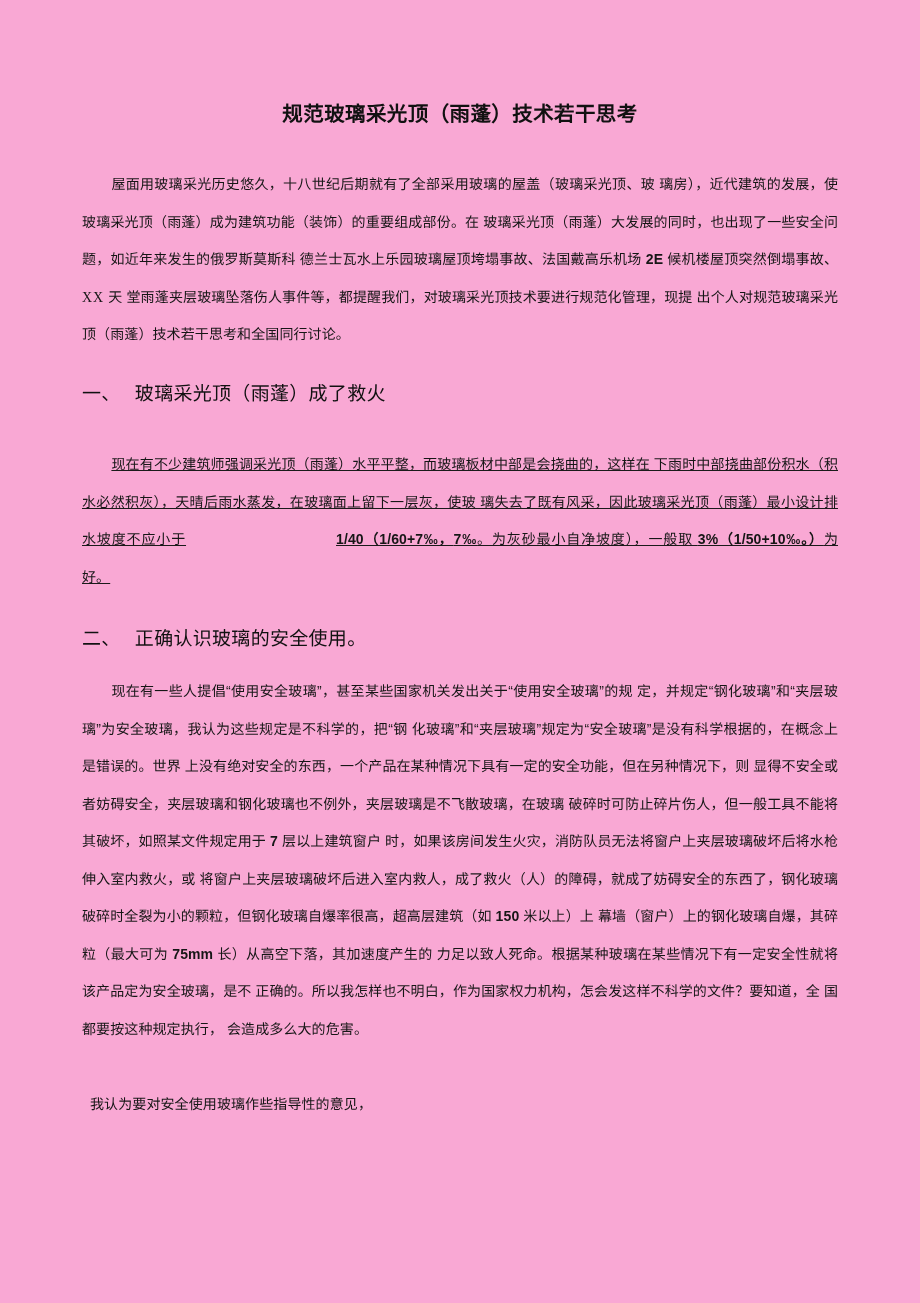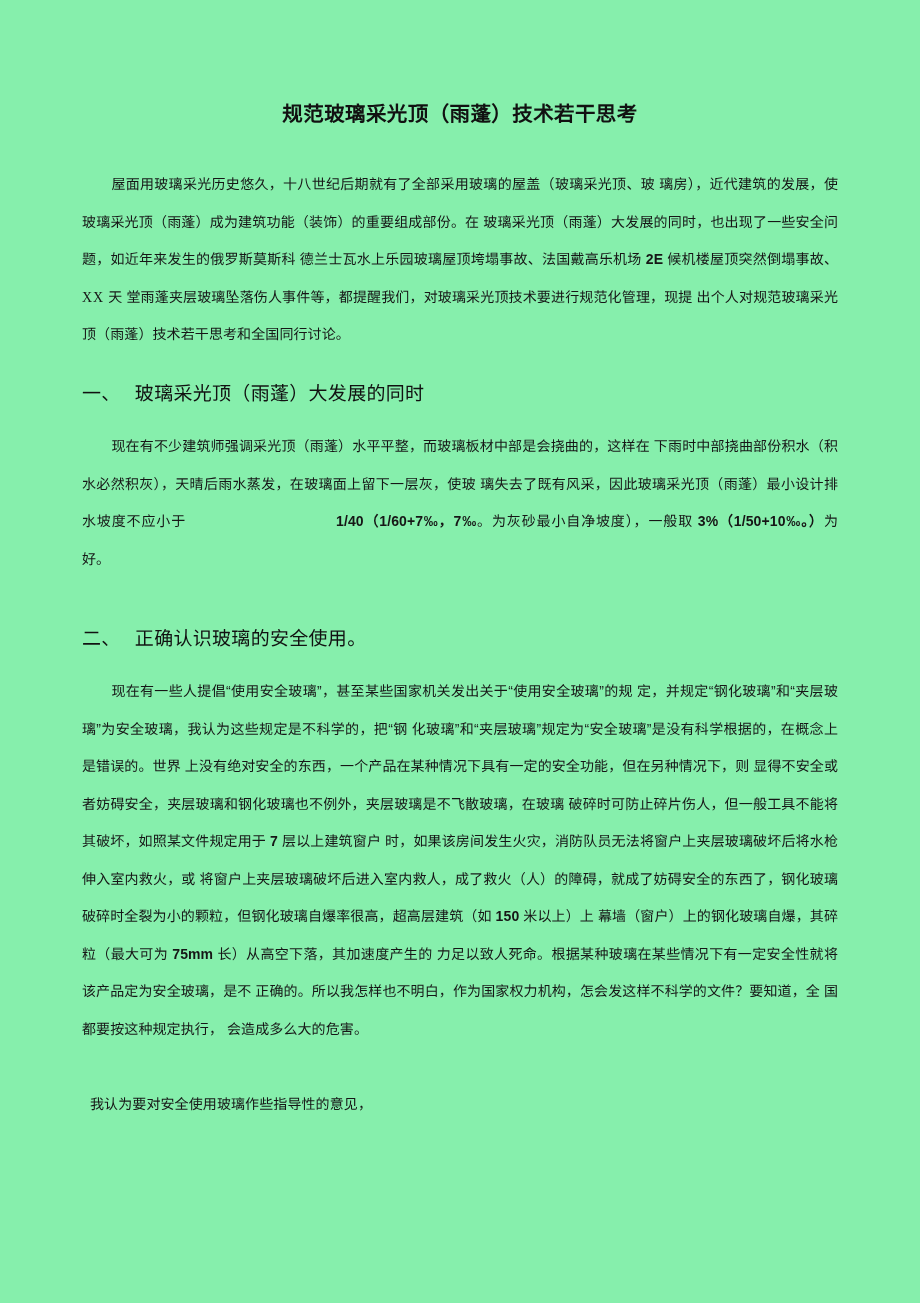--- a/index.html
+++ b/index.html
@@ -11,21 +11,21 @@
   body {
     font-family: "Liberation Sans", "DejaVu Sans", sans-serif;
     color: #1a1a1a;
     -webkit-font-smoothing: antialiased;
   }
   .page {
     position: relative;
     width: 920px;
     height: 1303px;
     margin: 0 auto;
-    background: #86efac;
+    background: #f9a8d4;
     overflow: hidden;
     box-sizing: border-box;
   }
   .content {
     position: absolute;
     left: 82px;
     top: 0;
     width: 756px;
   }
 
@@ -68,21 +68,21 @@
     line-height: 1.35;
     letter-spacing: 0.3px;
   }
   .section-heading .num {
     margin-right: 0.75em;
   }
 
   
   .block-p1     { position: absolute; left: 0; top: 166px;  width: 756px; }
   .block-h1     { position: absolute; left: 0; top: 381px;  width: 756px; }
-  .block-p2     { position: absolute; left: 0; top: 428px;  width: 756px; }
+  .block-p2     { position: absolute; left: 0; top: 446px;  width: 756px; text-decoration: underline; }
   .block-h2     { position: absolute; left: 0; top: 626px;  width: 756px; }
   .block-p3     { position: absolute; left: 0; top: 673px;  width: 756px; }
   .block-p4     { position: absolute; left: 8px; top: 1086px; width: 756px; }
 
   b, .b { font-weight: 700; }
 
   
   .wide-gap { display: inline-block; width: 150px; }
 
   .serif-xx {
@@ -96,21 +96,21 @@
 <div class="page">
   <div class="content">
 
     <h1 class="doc-title">规范玻璃采光顶（雨蓬）技术若干思考</h1>
 
     <div class="block-p1">
       <p class="para indent"><span>屋面用玻璃采光历史悠久，十八世纪后期就有了全部采用玻璃的屋盖（玻璃采光顶、玻 璃房），近代建筑的发展，使玻璃采光顶（雨蓬）成为建筑功能（装饰）的重要组成部份。在 玻璃采光顶（雨蓬）大发展的同时，也出现了一些安全问题，如近年来发生的俄罗斯莫斯科 德兰士瓦水上乐园玻璃屋顶垮塌事故、法国戴高乐机场 </span><b>2E</b><span> 候机楼屋顶突然倒塌事故、</span><span class="serif-xx">XX</span><span> 天 堂雨蓬夹层玻璃坠落伤人事件等，都提醒我们，对玻璃采光顶技术要进行规范化管理，现提 出个人对规范玻璃采光顶（雨蓬）技术若干思考和全国同行讨论。</span></p>
     </div>
 
     <div class="block-h1">
-      <div class="section-heading"><span class="num">一、</span><span>玻璃采光顶（雨蓬）大发展的同时</span></div>
+      <div class="section-heading"><span class="num">一、</span><span>玻璃采光顶（雨蓬）成了救火</span></div>
     </div>
 
     <div class="block-p2">
       <p class="para indent"><span>现在有不少建筑师强调采光顶（雨蓬）水平平整，而玻璃板材中部是会挠曲的，这样在 下雨时中部挠曲部份积水（积水必然积灰），天晴后雨水蒸发，在玻璃面上留下一层灰，使玻 璃失去了既有风采，因此玻璃采光顶（雨蓬）最小设计排水坡度不应小于</span><span class="wide-gap"></span><b>1/40（1/60+7‰，</b><b>7‰</b><span>。为灰砂最小自净坡度），一般取 </span><b>3%（1/50+10‰。）</b><span>为好。</span></p>
     </div>
 
     <div class="block-h2">
       <div class="section-heading"><span class="num">二、</span><span>正确认识玻璃的安全使用。</span></div>
     </div>
 

